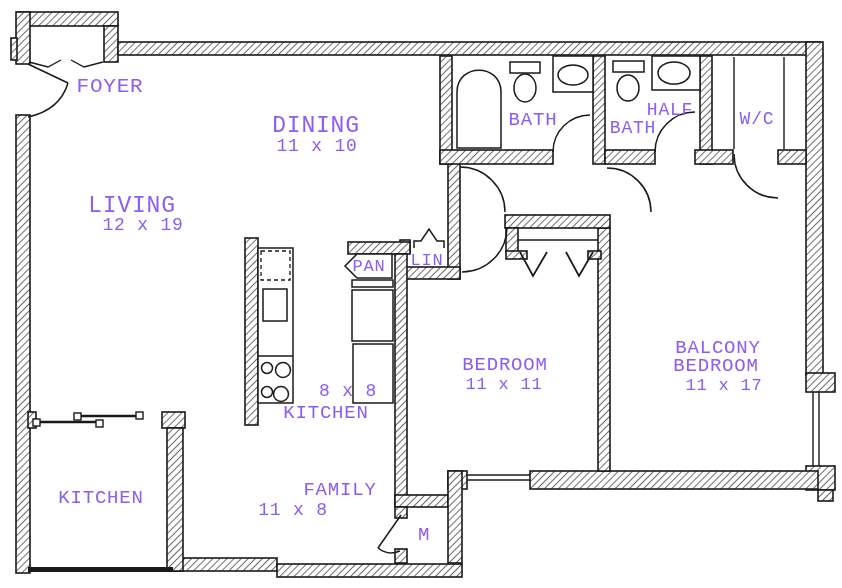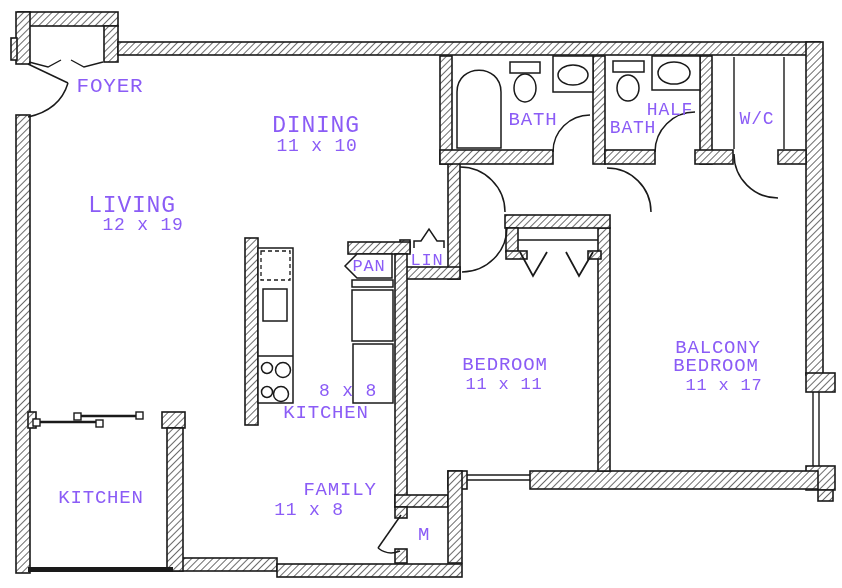--- a/index.html
+++ b/index.html
@@ -166,16 +166,16 @@
   <div class="lbl s17" style="left:369px;top:266px;">PAN</div>
   <div class="lbl s17" style="left:427px;top:260px;">LIN</div>
   <div class="lbl s18" style="left:340px;top:391px;margin-left:8px;">8 x 8</div>
   <div class="lbl s19" style="left:326px;top:413px;">KITCHEN</div>
   <div class="lbl s19" style="left:505px;top:365px;">BEDROOM</div>
   <div class="lbl s17" style="left:504px;top:384px;">11 x 11</div>
   <div class="lbl s19" style="left:718px;top:348px;">BALCONY</div>
   <div class="lbl s19" style="left:716px;top:366px;">BEDROOM</div>
   <div class="lbl s17" style="left:724px;top:385px;">11 x 17</div>
   <div class="lbl s19" style="left:296px;top:490px;margin-left:44px;">FAMILY</div>
-  <div class="lbl s18" style="left:293px;top:510px;margin-left:16px;">11 x 8</div>
+  <div class="lbl s18" style="left:293px;top:510px;">11 x 8</div>
   <div class="lbl s19" style="left:101px;top:498px;">KITCHEN</div>
   <div class="lbl s19" style="left:424px;top:535px;">M</div>
 </div>
 
 </body></html>

